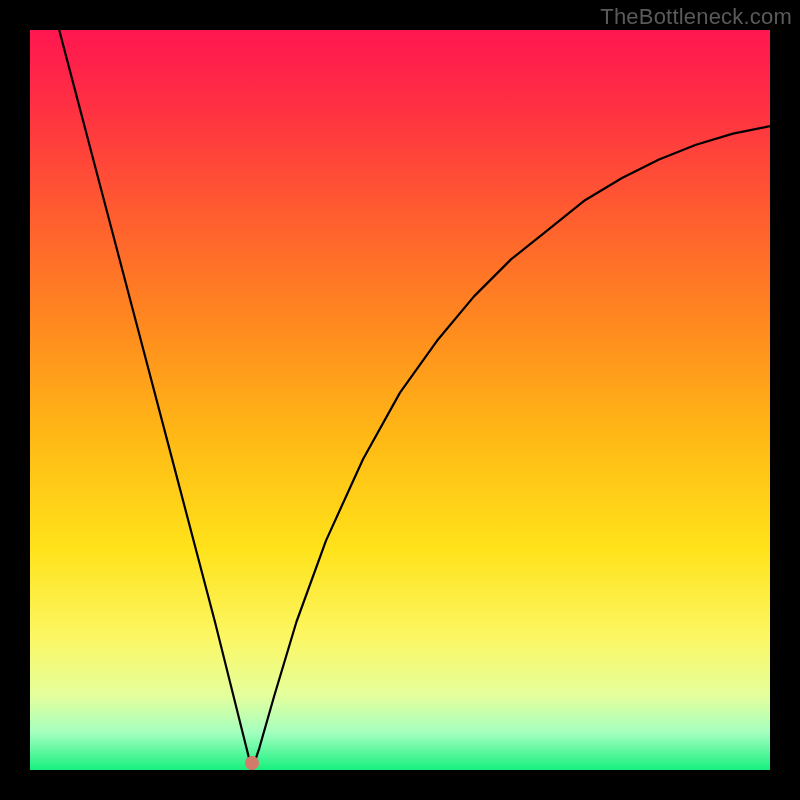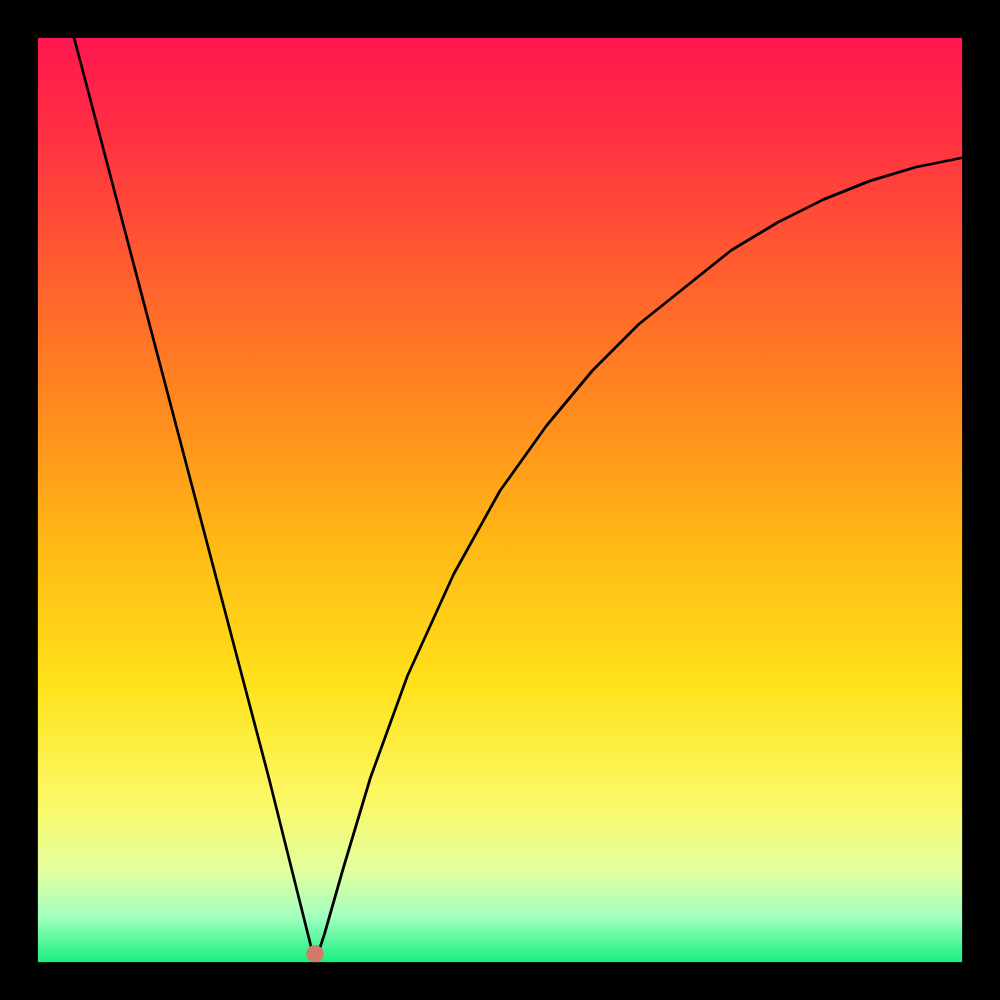--- a/index.html
+++ b/index.html
@@ -48,20 +48,21 @@
     font-size: 22px;
     letter-spacing: 0.2px;
     font-weight: 400;
   }
 </style>
 </head>
 <body>
 
 <div class="stage">
 
+  <div class="watermark">TheBottleneck.com</div>
 
   <div class="plot-area">
 
     <svg class="gradient-bg" width="740" height="740" viewBox="0 0 740 740" preserveAspectRatio="none">
       <defs>
         <linearGradient id="bg-grad" x1="0" y1="0" x2="0" y2="1">
         <stop offset="0%" stop-color="#ff1750"></stop>
             <stop offset="10%" stop-color="#ff2f43"></stop>
             <stop offset="25%" stop-color="#ff5d2f"></stop>
             <stop offset="40%" stop-color="#ff8a1f"></stop>

